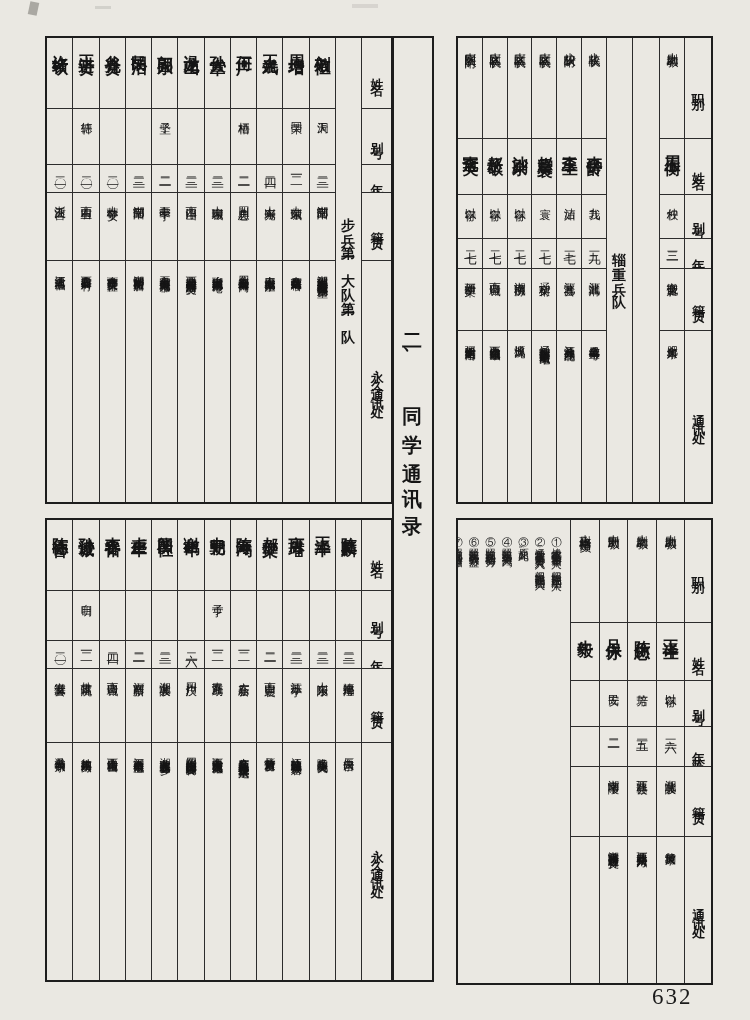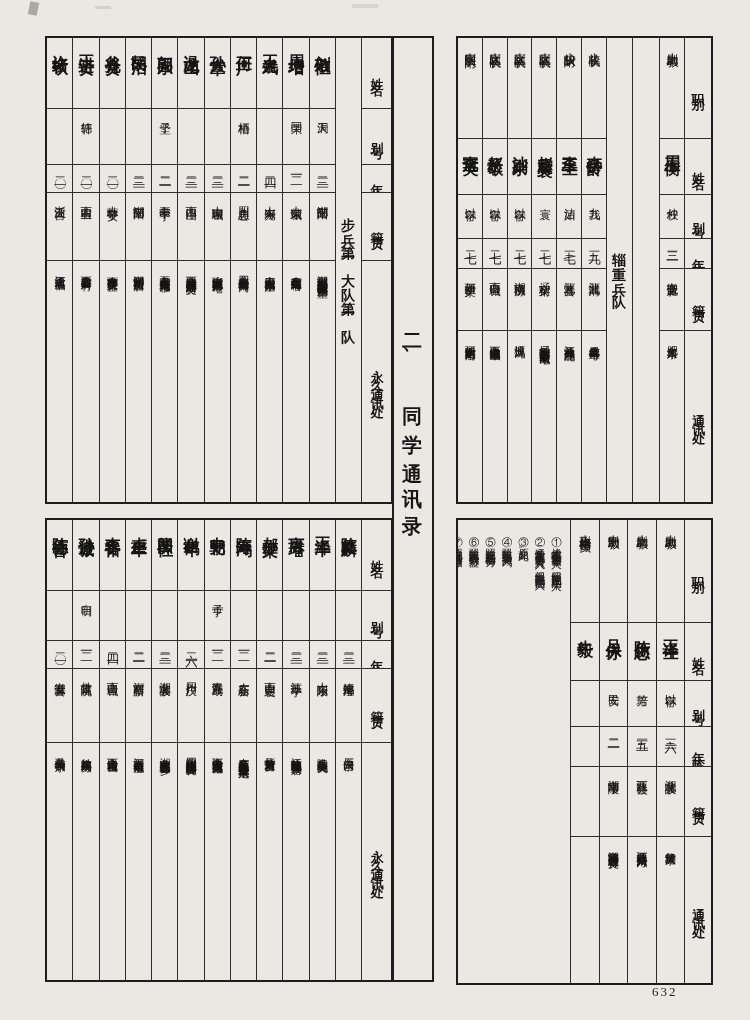--- a/index.html
+++ b/index.html
@@ -46,21 +46,21 @@
   .unit-cell .vtext{font-size:14px;font-weight:600;letter-spacing:14px;}
   .notes-cell{align-items:flex-start;justify-content:flex-end;border-top:none;height:100%;}
   .notes{writing-mode:vertical-rl;text-orientation:upright;padding:8px 5px 0 0;height:calc(100% - 8px);}
   .note{font-size:10.5px;line-height:16.5px;letter-spacing:1px;color:#1c1c1c;}
 
   .title-col{
     position:absolute;left:392px;top:36px;width:42px;height:946px;
     border:2px solid #1d1d1d;box-sizing:border-box;display:flex;justify-content:center;
   }
   .title-text{font-size:20px;font-weight:700;letter-spacing:27px;padding-top:280px;}
-  .page-number{position:absolute;left:652px;top:984px;font-size:13px;letter-spacing:2px;color:#1b1b1b;
+  .page-number{position:absolute;left:652px;top:984px;font-size:23px;letter-spacing:2px;color:#1b1b1b;
     font-family:"Liberation Serif", serif;}
   .artifact{position:absolute;background:#6a6862;opacity:.5;}
   #art1{left:29px;top:2px;width:9px;height:13px;transform:rotate(12deg);}
   #art2{left:95px;top:6px;width:16px;height:3px;opacity:.18;}
   #art3{left:352px;top:4px;width:26px;height:4px;opacity:.15;}
 </style>
 </head>
 <body>
 
 <div class="page">

